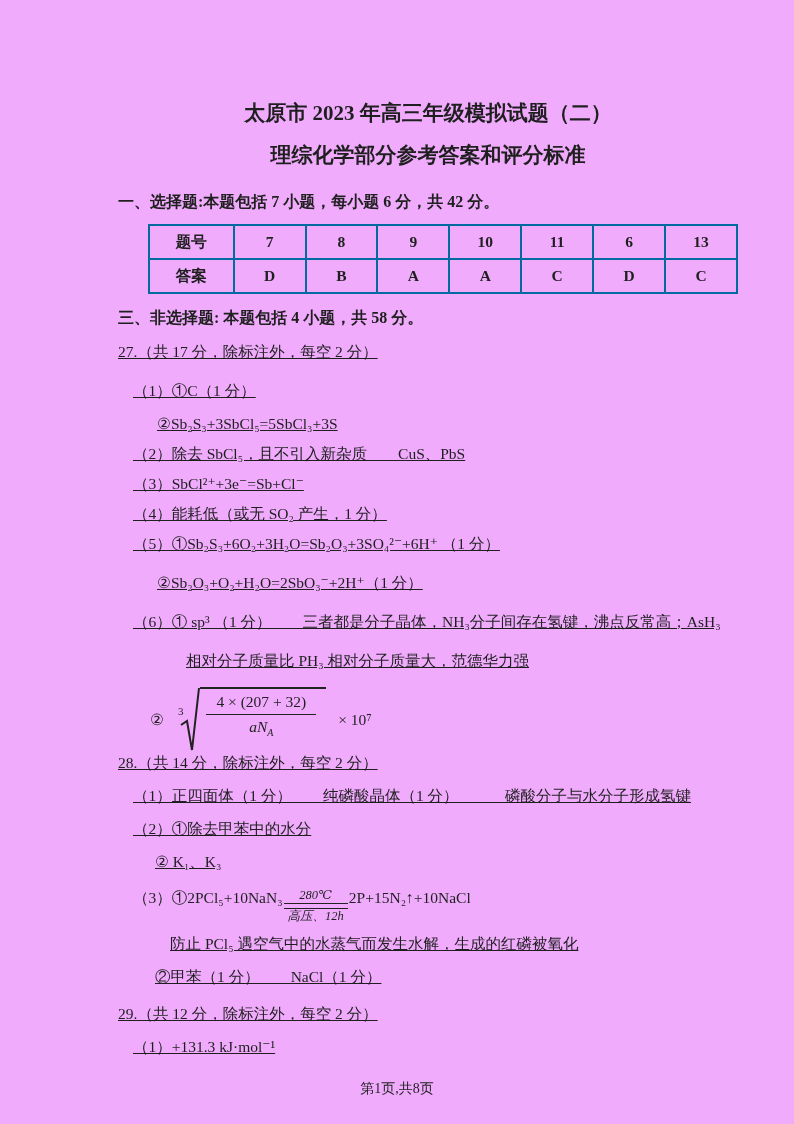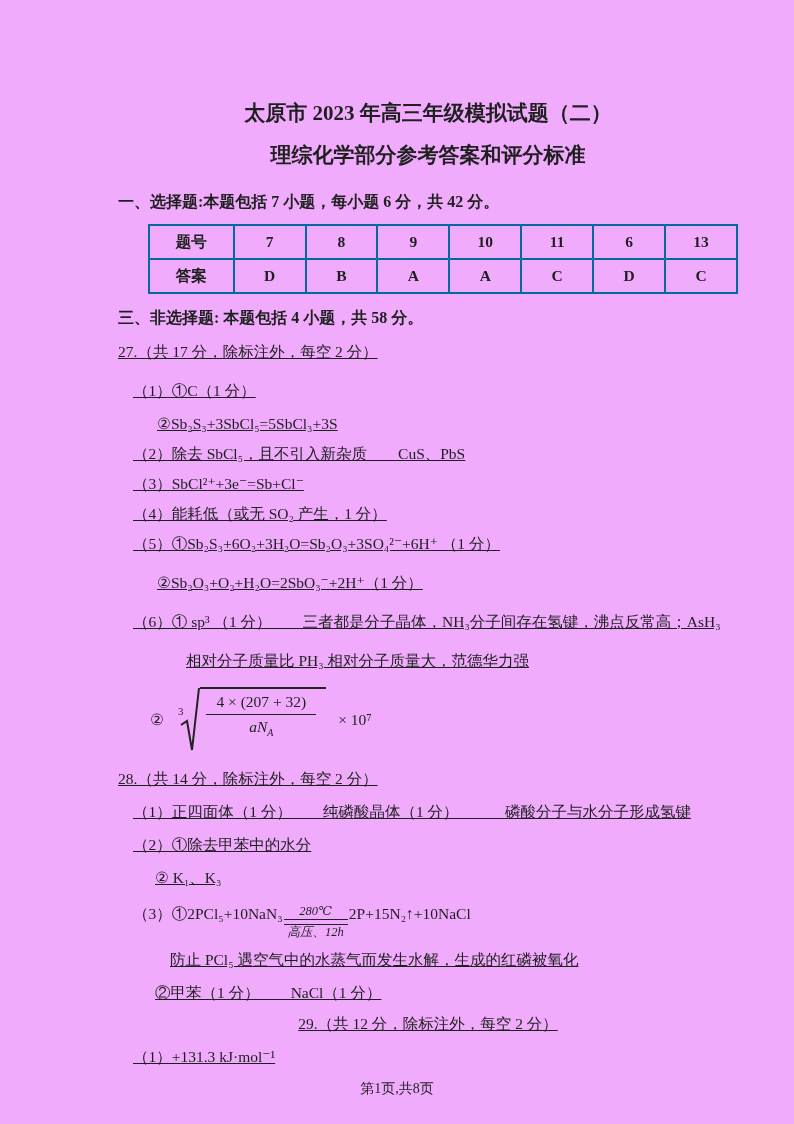--- a/index.html
+++ b/index.html
@@ -123,37 +123,37 @@
         <span class="radicand">
           <span class="frac">
             <span class="num">4 × (207 + 32)</span>
             <span class="den"><i>aN</i><sub><i>A</i></sub></span>
           </span>
         </span>
       </span>
       <span class="root-suffix">× 10⁷</span>
     </div>
 
-    <div class="line" style="margin-top:16px;">28.（共 14 分，除标注外，每空 2 分）</div>
+    <div class="line" style="margin-top:0;">28.（共 14 分，除标注外，每空 2 分）</div>
     <div class="line gap-md ind1">（1）正四面体（1 分）　　纯磷酸晶体（1 分）　　　磷酸分子与水分子形成氢键</div>
     <div class="line gap-md ind1">（2）①除去甲苯中的水分</div>
     <div class="line gap-md ind2b">② K₁、K₃</div>
 
     <div class="rxn-line">
       <span>（3）①2PCl₅+10NaN₃</span>
       <span class="rxn-cond">
         <span class="rxn-above">280℃</span>
         <span class="rxn-dline"></span>
         <span class="rxn-below">高压、12h</span>
       </span>
       <span>2P+15N₂↑+10NaCl</span>
     </div>
 
     <div class="line ind2c">防止 PCl₅ 遇空气中的水蒸气而发生水解，生成的红磷被氧化</div>
     <div class="line gap-md ind2b">②甲苯（1 分）　　NaCl（1 分）</div>
 
-    <div class="line" style="margin-top:11px;text-align:center;">29.（共 12 分，除标注外，每空 2 分）</div>
+    <div class="line" style="margin-top:17px;">29.（共 12 分，除标注外，每空 2 分）</div>
     <div class="line gap-md ind1">（1）+131.3 kJ·mol⁻¹</div>
 
   </div>
 
   <div class="footer">第1页,共8页</div>
 </div>
 
 </body></html>

